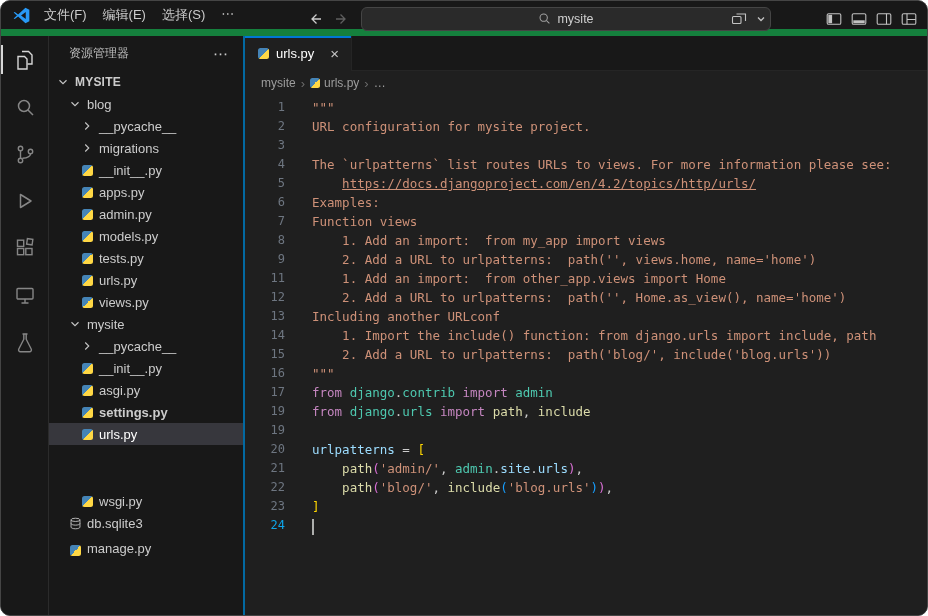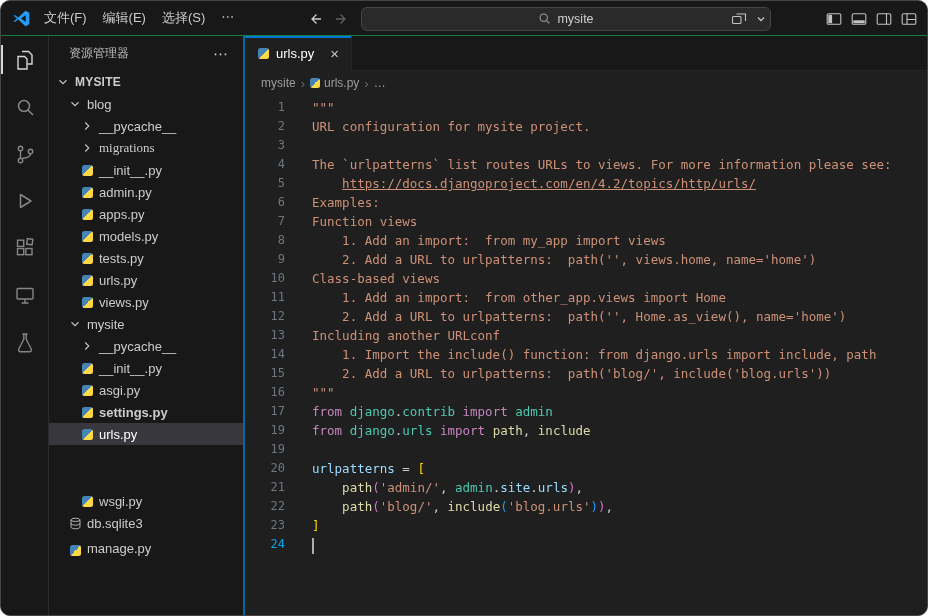--- a/index.html
+++ b/index.html
@@ -1,19 +1,19 @@
 <!DOCTYPE html>
 <html style="--accent: #0078d4; --editor-bg: #1f1f1f; --panel-bg: #181818; --string: #ce9178; --keyword: #c586c0; --module: #4ec9b0; --function: #dcdcaa; --variable: #9cdcfe; --python-blue: #4584b6; --python-yellow: #ffd845;"><head>
 <meta charset="utf-8">
 <style>
   *{box-sizing:border-box;margin:0;padding:0}
   html,body{width:928px;height:616px;background:#ffffff;font-family:"Liberation Sans",sans-serif}
   .window{width:928px;height:616px;background:var(--editor-bg,#1f1f1f);border:1px solid #454545;border-radius:10px;overflow:hidden;display:flex;flex-direction:column;color:#cccccc}
   
-  .titlebar{height:35px;flex:0 0 35px;background:var(--panel-bg,#181818);border-bottom:1px solid #15803d;display:flex;align-items:center;position:relative}
+  .titlebar{height:35px;flex:0 0 35px;background:var(--panel-bg,#181818);border-bottom:7px solid #15803d;display:flex;align-items:center;position:relative}
   .logo{display:flex;align-items:center;margin:0 6px 0 12px}
   .menubar{display:flex;font-size:13px;color:#cccccc}
   .menu-item{padding:3px 8px;border-radius:5px;cursor:default;white-space:nowrap}
   .titlebar-center{position:absolute;top:0;height:35px;left:50%;transform:translateX(calc(-50% + 75px));display:flex;align-items:center;gap:11px}
   .nav-btn{display:flex;align-items:center;color:#cccccc;cursor:pointer}
   .nav-btn.dim{color:#5f5f5f}
   .searchbox{width:410px;height:24px;background:#2a2a2a;border:1px solid #454545;border-radius:6px;display:flex;align-items:center;justify-content:center;gap:6px;font-size:12.5px;color:#cfcfcf;cursor:text}
   .searchbox .sicon{display:flex;color:#a0a0a0}
   .titlebar-right{position:absolute;right:10px;top:0;height:35px;display:flex;align-items:center;gap:9px;color:#c2c2c2}
   .tb-icon{display:flex;align-items:center;cursor:pointer}
@@ -215,45 +215,45 @@
             <span class="tree-label">blog</span>
           </div>
           <div class="tree-row" style="padding-left: 30px;">
             <div class="chev">
               <svg width="14" height="14" viewBox="0 0 16 16" fill="none" stroke="currentColor" stroke-width="1.3">
                 <path d="M6 4l4 4-4 4"></path>
               </svg>
             </div>
             <span class="tree-label">__pycache__</span>
           </div>
-          <div class="tree-row" style="padding-left: 30px; font-family: Liberation Serif, serif;">
+          <div class="tree-row" style="padding-left: 30px;">
             <div class="chev">
               <svg width="14" height="14" viewBox="0 0 16 16" fill="none" stroke="currentColor" stroke-width="1.3">
                 <path d="M6 4l4 4-4 4"></path>
               </svg>
             </div>
             <span class="tree-label">migrations</span>
           </div>
           <div class="tree-row" style="padding-left: 30px;">
             <div class="file-icon">
               <span class="pyicon"></span>
             </div>
             <span class="tree-label">__init__.py</span>
           </div>
           <div class="tree-row" style="padding-left: 30px;">
             <div class="file-icon">
               <span class="pyicon"></span>
             </div>
+            <span class="tree-label">apps.py</span>
+          </div>
+          <div class="tree-row" style="padding-left: 30px;">
+            <div class="file-icon">
+              <span class="pyicon"></span>
+            </div>
             <span class="tree-label">admin.py</span>
-          </div>
-          <div class="tree-row" style="padding-left: 30px;">
-            <div class="file-icon">
-              <span class="pyicon"></span>
-            </div>
-            <span class="tree-label">apps.py</span>
           </div>
           <div class="tree-row" style="padding-left: 30px;">
             <div class="file-icon">
               <span class="pyicon"></span>
             </div>
             <span class="tree-label">models.py</span>
           </div>
           <div class="tree-row" style="padding-left: 30px;">
             <div class="file-icon">
               <span class="pyicon"></span>
@@ -389,24 +389,20 @@
           </div>
           <div class="code-line">
             <div class="line-num">8</div>
             <div class="line-content"><span class="tk-str">    1. Add an import:  from my_app import views</span></div>
           </div>
           <div class="code-line">
             <div class="line-num">9</div>
             <div class="line-content"><span class="tk-str">    2. Add a URL to urlpatterns:  path('', views.home, name='home')</span></div>
           </div>
           <div class="code-line">
-            <div class="line-num">10</div>
-            <div class="line-content"><span class="tk-str">Class-based views</span></div>
-          </div>
-          <div class="code-line">
             <div class="line-num">11</div>
             <div class="line-content"><span class="tk-str">    1. Add an import:  from other_app.views import Home</span></div>
           </div>
           <div class="code-line">
             <div class="line-num">12</div>
             <div class="line-content"><span class="tk-str">    2. Add a URL to urlpatterns:  path('', Home.as_view(), name='home')</span></div>
           </div>
           <div class="code-line">
             <div class="line-num">13</div>
             <div class="line-content"><span class="tk-str">Including another URLconf</span></div>

